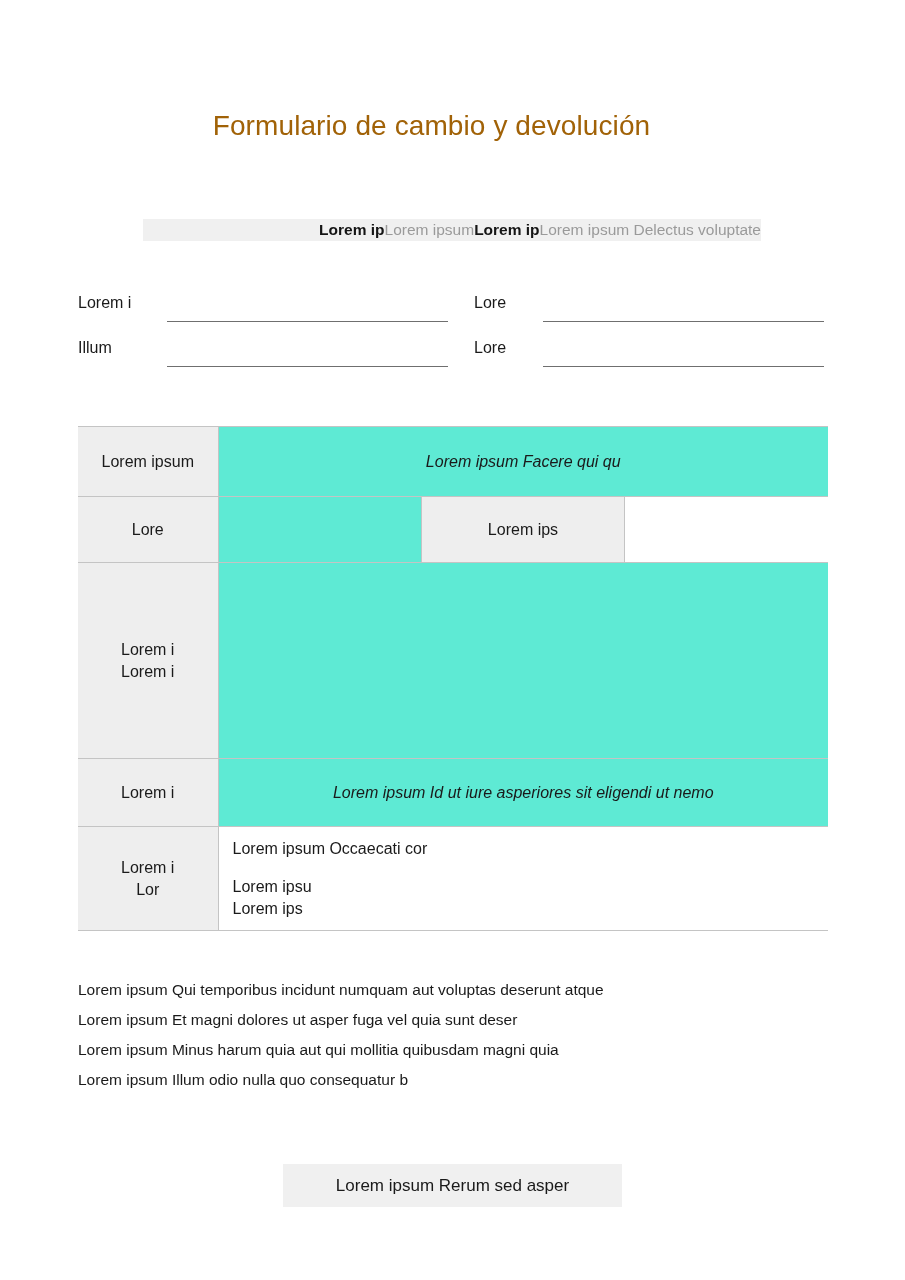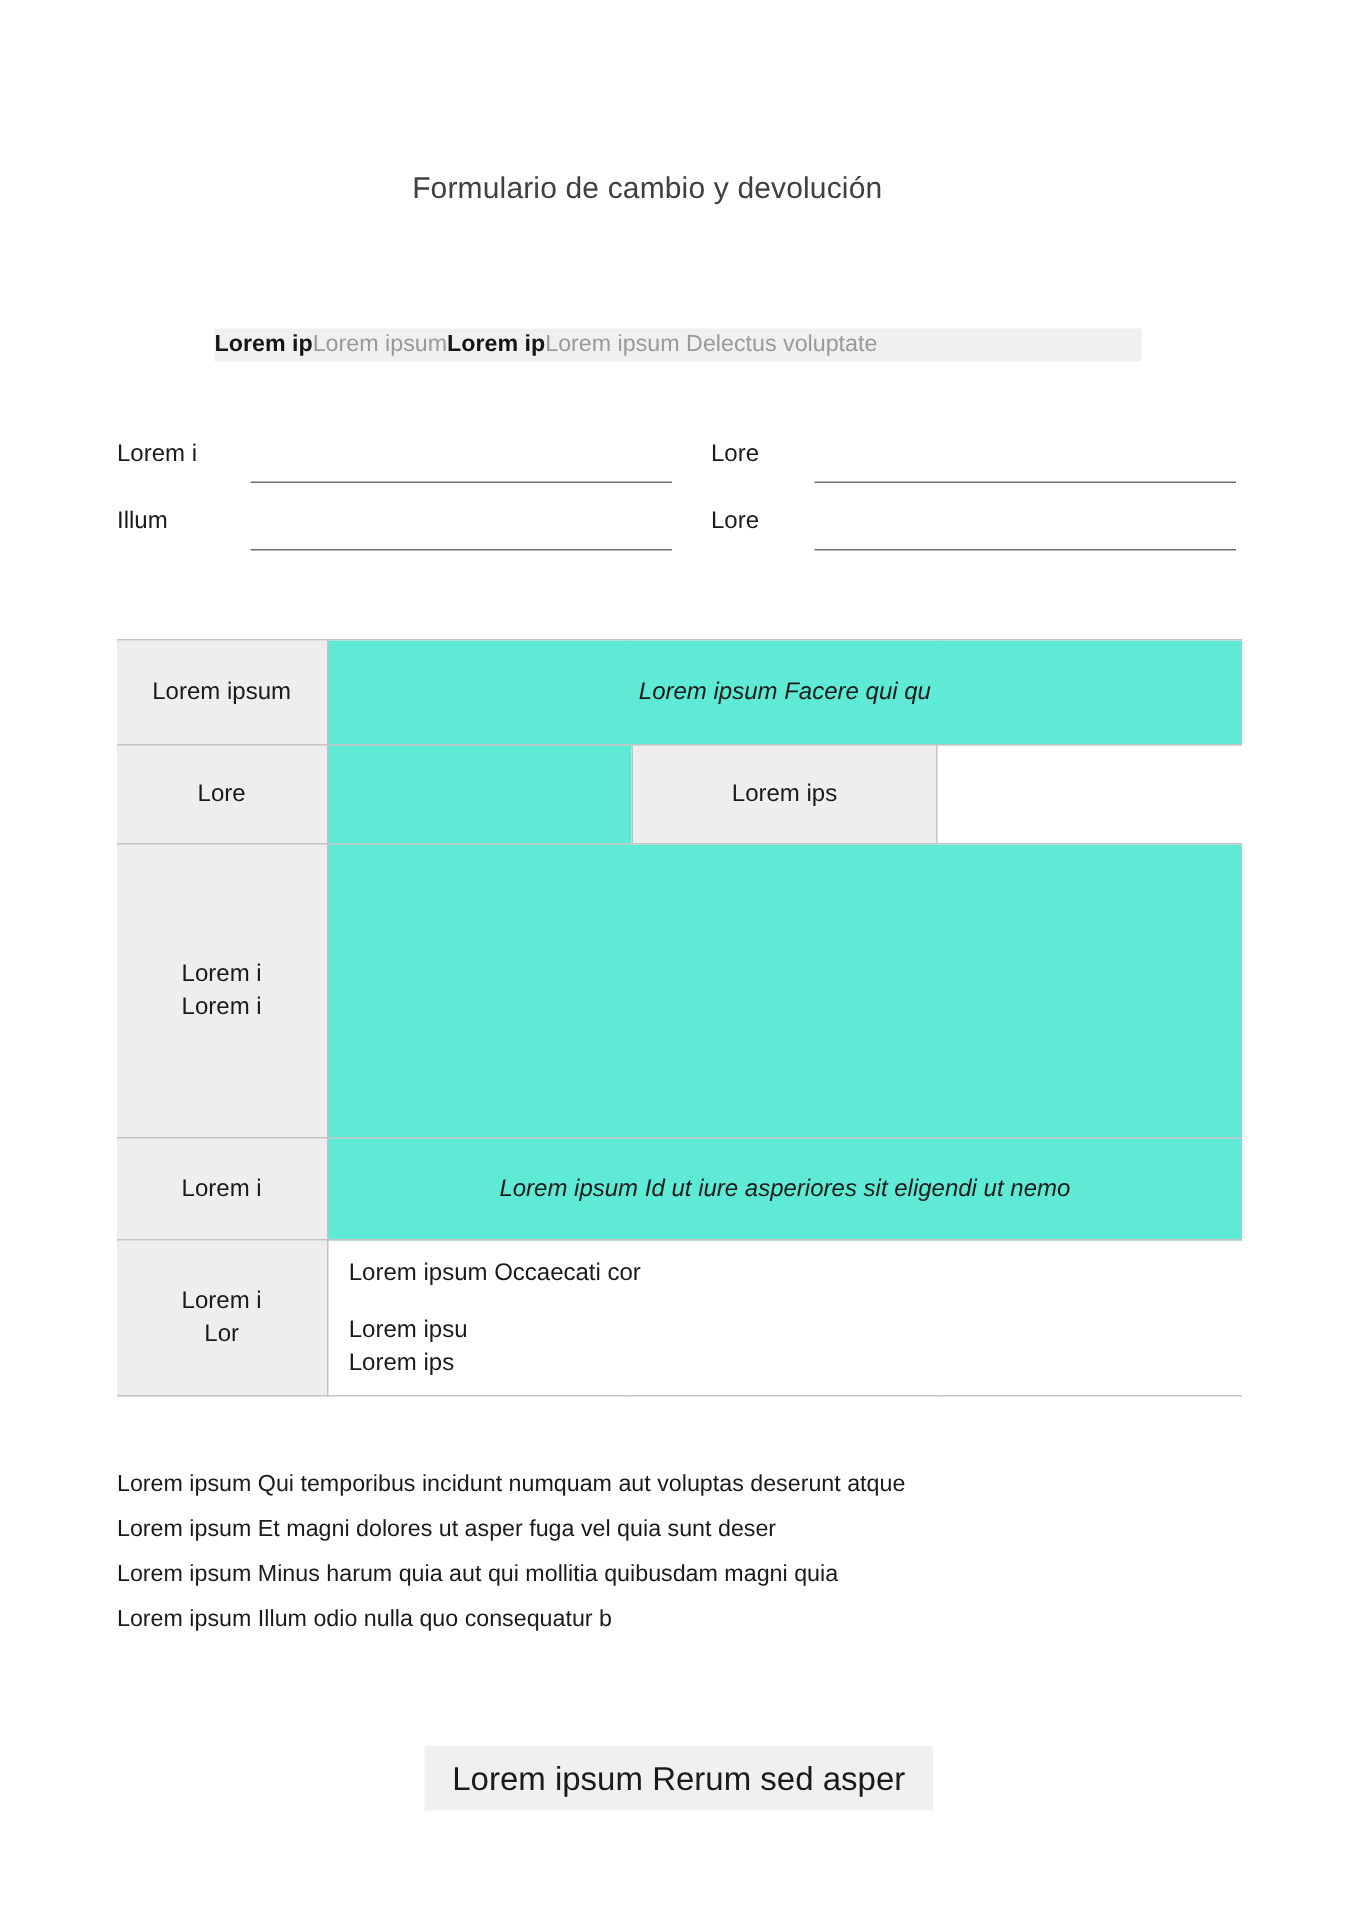--- a/index.html
+++ b/index.html
@@ -24,38 +24,38 @@
     overflow: hidden;
   }
 
   
   .doc-title {
     position: absolute;
     top: 106px;
     left: 0;
     width: 863px;
     text-align: center;
-    font-size: 20px;
+    font-size: 28px;
     font-weight: 400;
     line-height: 40px;
-    color: #404040;
+    color: #a16207;
     letter-spacing: 0.1px;
   }
 
   
   .notice-banner {
     position: absolute;
     top: 219px;
     left: 143px;
     width: 618px;
     height: 22px;
     background: #f0f0f0;
     display: flex;
     align-items: center;
-    justify-content: flex-start;
+    justify-content: flex-end;
     font-size: 15.5px;
     line-height: 20px;
     white-space: nowrap;
   }
   .notice-strong { font-weight: 700; color: #151515; }
   .notice-muted  { font-weight: 400; color: #9a9a9a; }
 
   
   .field-grid {
     position: absolute;
@@ -175,21 +175,21 @@
   
   .submit-btn {
     position: absolute;
     top: 1164px;
     left: 283px;
     width: 339px;
     height: 43px;
     background: #f0f0f0;
     border: none;
     font-family: "Liberation Sans", sans-serif;
-    font-size: 22px;
+    font-size: 17px;
     line-height: 43px;
     color: #1a1a1a;
     text-align: center;
     cursor: pointer;
     padding: 0;
   }
 </style>
 </head>
 <body>
 

